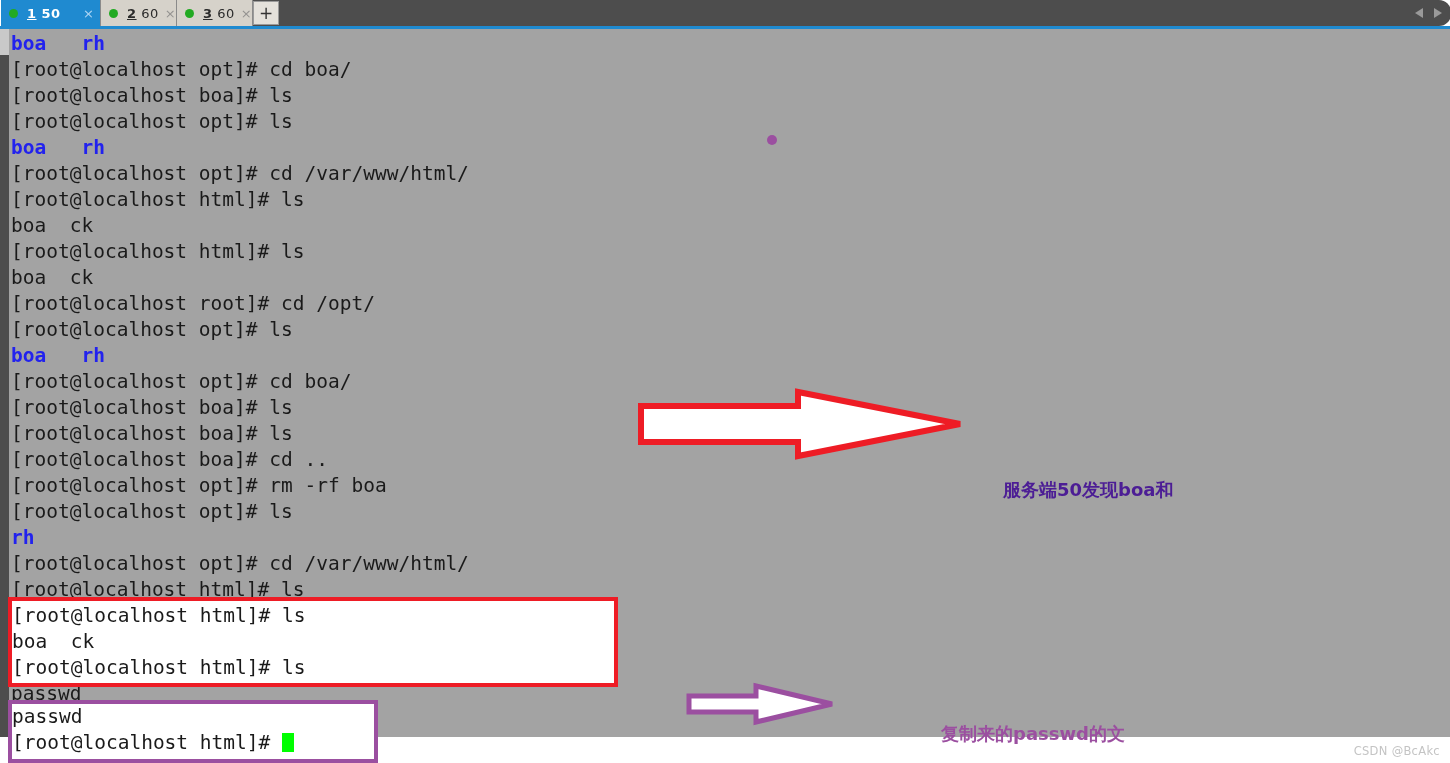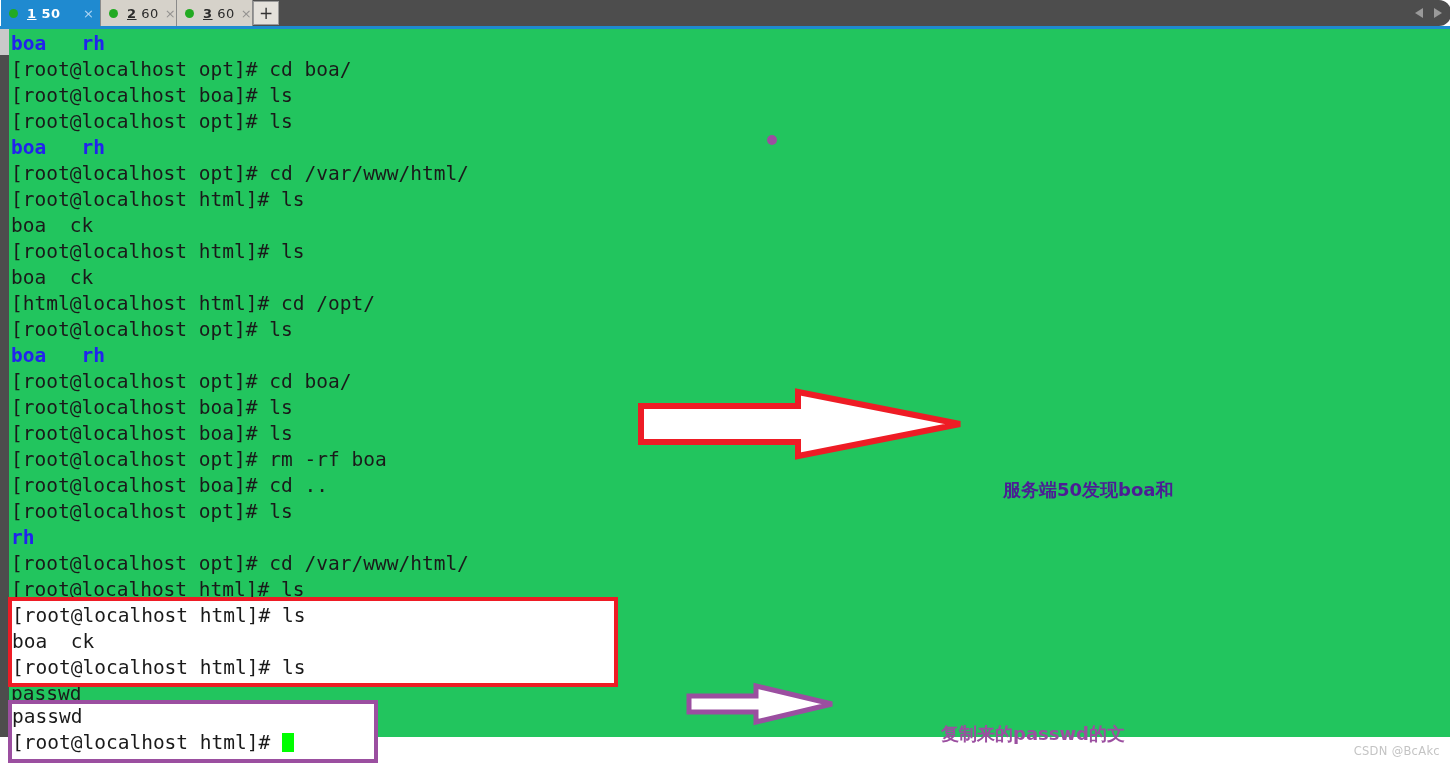--- a/index.html
+++ b/index.html
@@ -106,21 +106,21 @@
     height: 3px;
     background: #1f8ad0;
   }
 
   
   #terminal {
     position: absolute;
     left: 0; top: 29px;
     width: 1450px;
     height: 708px;
-    background: #22c55e;
+    background: #a3a3a3;
     overflow: hidden;
   }
   #term-scrollbar {
     position: absolute;
     left: 0; top: 0;
     width: 9px;
     height: 734px;
     background: #4d4d4d;
   }
   #term-scrollbar-thumb {
@@ -289,28 +289,28 @@
     <div class="tline dir">boa   rh</div>
     <div class="tline">[root@localhost opt]# cd boa/</div>
     <div class="tline">[root@localhost boa]# ls</div>
     <div class="tline">[root@localhost opt]# ls</div>
     <div class="tline dir">boa   rh</div>
     <div class="tline">[root@localhost opt]# cd /var/www/html/</div>
     <div class="tline">[root@localhost html]# ls</div>
     <div class="tline">boa  ck</div>
     <div class="tline">[root@localhost html]# ls</div>
     <div class="tline">boa  ck</div>
-    <div class="tline">[html@localhost html]# cd /opt/</div>
+    <div class="tline">[root@localhost root]# cd /opt/</div>
     <div class="tline">[root@localhost opt]# ls</div>
     <div class="tline dir">boa   rh</div>
     <div class="tline">[root@localhost opt]# cd boa/</div>
     <div class="tline">[root@localhost boa]# ls</div>
     <div class="tline">[root@localhost boa]# ls</div>
+    <div class="tline">[root@localhost boa]# cd ..</div>
     <div class="tline">[root@localhost opt]# rm -rf boa</div>
-    <div class="tline">[root@localhost boa]# cd ..</div>
     <div class="tline">[root@localhost opt]# ls</div>
     <div class="tline dir">rh</div>
     <div class="tline">[root@localhost opt]# cd /var/www/html/</div>
     <div class="tline">[root@localhost html]# ls</div>
     <div class="tline">boa  ck</div>
     <div class="tline">[root@localhost html]# ls</div>
     <div class="tline">[root@localhost html]# ls</div>
     <div class="tline">passwd</div>
     <div class="tline"><span>[root@localhost html]# </span><span class="cursor-block"></span></div>
   </div>

